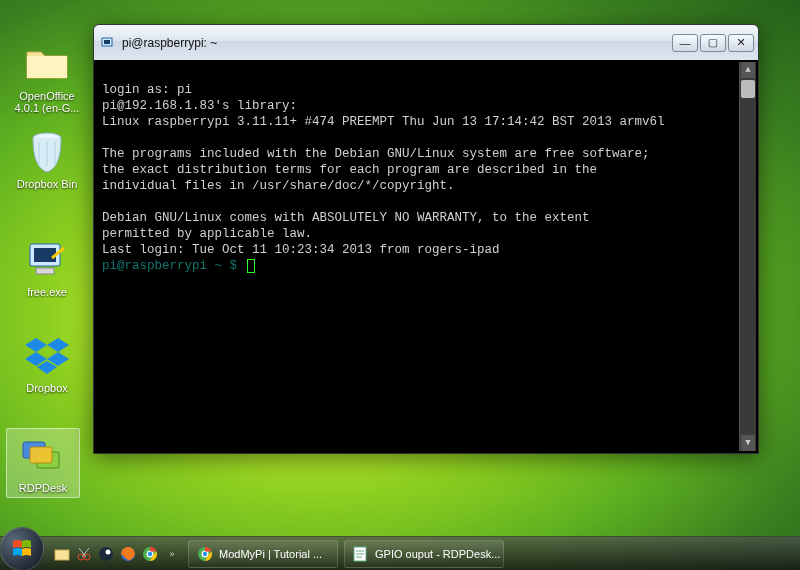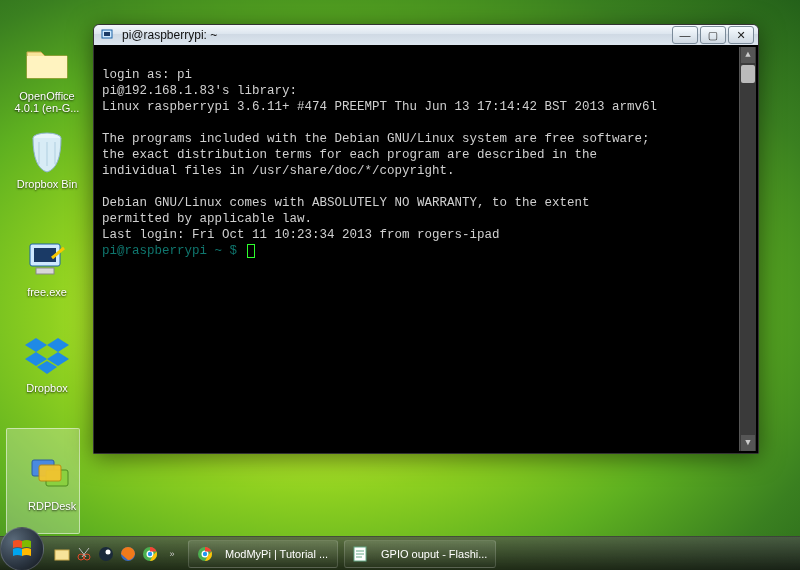--- a/index.html
+++ b/index.html
@@ -22,35 +22,35 @@
     cursor:default;
   }
   .desk-icon .glyph {
     width:48px; height:48px; margin:0 auto 2px;
     display:flex; align-items:center; justify-content:center;
   }
   .desk-icon.selected {
     background: rgba(255,255,255,0.25);
     border:1px solid rgba(255,255,255,0.5);
     border-radius:2px;
-    padding:21px;
+    padding:3px;
   }
   
   .window {
     position:absolute;
     left:93px; top:24px;
     width:666px; height:430px;
     border:1px solid #333;
     border-radius:6px 6px 0 0;
     box-shadow:0 4px 24px rgba(0,0,0,0.5);
     background:#dfeaf4;
     display:flex; flex-direction:column;
   }
   .titlebar {
-    height:20px;
+    height:35px;
     background:linear-gradient(to bottom, #f4f8fc 0%, #dce5ee 45%, #cfd9e4 46%, #dde6ef 100%);
     border-radius:6px 6px 0 0;
     display:flex; align-items:center;
     padding:0 4px 0 6px;
     font-size:12px; color:#111;
   }
   .titlebar .w-icon { width:16px; height:16px; margin-right:6px; display:flex; align-items:center; justify-content:center; }
   .titlebar .title { flex:1; }
   .winbtn {
     width:26px; height:18px; margin-left:2px;
@@ -109,21 +109,21 @@
   .ql { display:flex; margin-left:8px; gap:2px; }
   .ql .qi { width:20px; height:22px; display:flex; align-items:center; justify-content:center; }
   .taskbtn {
     height:28px;
     min-width:150px; max-width:160px;
     margin-left:6px;
     border:1px solid rgba(255,255,255,0.15);
     border-radius:3px;
     background:linear-gradient(to bottom, rgba(255,255,255,0.12), rgba(255,255,255,0.02));
     color:#fff; font-size:11px;
-    display:flex; align-items:center; gap:12px;
+    display:flex; align-items:center; gap:6px;
     padding:0 8px;
     overflow:hidden; white-space:nowrap;
   }
   .taskbtn .ti { width:16px; height:16px; flex-shrink:0; }
 </style>
 </head>
 <body>
 
 <div class="desktop"></div>
 
@@ -201,29 +201,29 @@
     <div class="winbtn">
         <span>▢</span>
       </div>
     <div class="winbtn">
         <span>✕</span>
       </div>
   </div>
   <div class="term">
 <span>login as: pi</span>
 <span>pi@192.168.1.83's library:</span>
-<span>Linux raspberrypi 3.6.11+ #474 PREEMPT Thu Jun 13 17:14:42 BST 2013 armv6l</span>
+<span>Linux raspberrypi 3.11.11+ #474 PREEMPT Thu Jun 13 17:14:42 BST 2013 armv6l</span>
 <span></span>
 <span>The programs included with the Debian GNU/Linux system are free software;</span>
 <span>the exact distribution terms for each program are described in the</span>
 <span>individual files in /usr/share/doc/*/copyright.</span>
 <span></span>
 <span>Debian GNU/Linux comes with ABSOLUTELY NO WARRANTY, to the extent</span>
 <span>permitted by applicable law.</span>
-<span>Last login: Fri Oct 11 10:23:34 2013 from rogers-ipad</span>
+<span>Last login: Tue Oct 11 10:23:34 2013 from rogers-ipad</span>
 <span class="prompt">pi@raspberrypi ~ $ </span><span class="cursor"></span>
     <div class="scrollbar">
       <div class="arrow up">▲</div>
       <div class="thumb"></div>
       <div class="arrow down">▼</div>
     </div>
   </div>
 </div>
 
 <div class="taskbar">
@@ -287,15 +287,15 @@
     </span>
     <span>ModMyPi | Tutorial ...</span>
   </div>
   <div class="taskbtn">
     <span class="ti">
       <svg width="14" height="16">
           <rect x="1" y="1" width="12" height="14" fill="#fff" stroke="#6a8"></rect>
           <path d="M3 5 h8 M3 8 h8 M3 11 h6" stroke="#6a8"></path>
         </svg>
     </span>
-    <span>GPIO ouput - Flashi...</span>
+    <span>GPIO ouput - RDPDesk...</span>
   </div>
 </div>
 
 </body></html>

